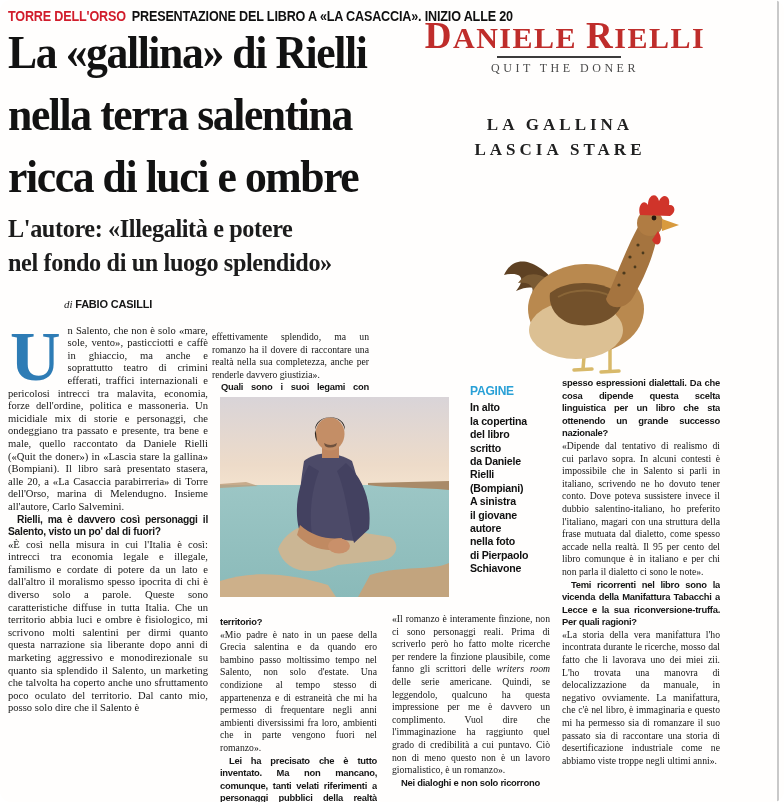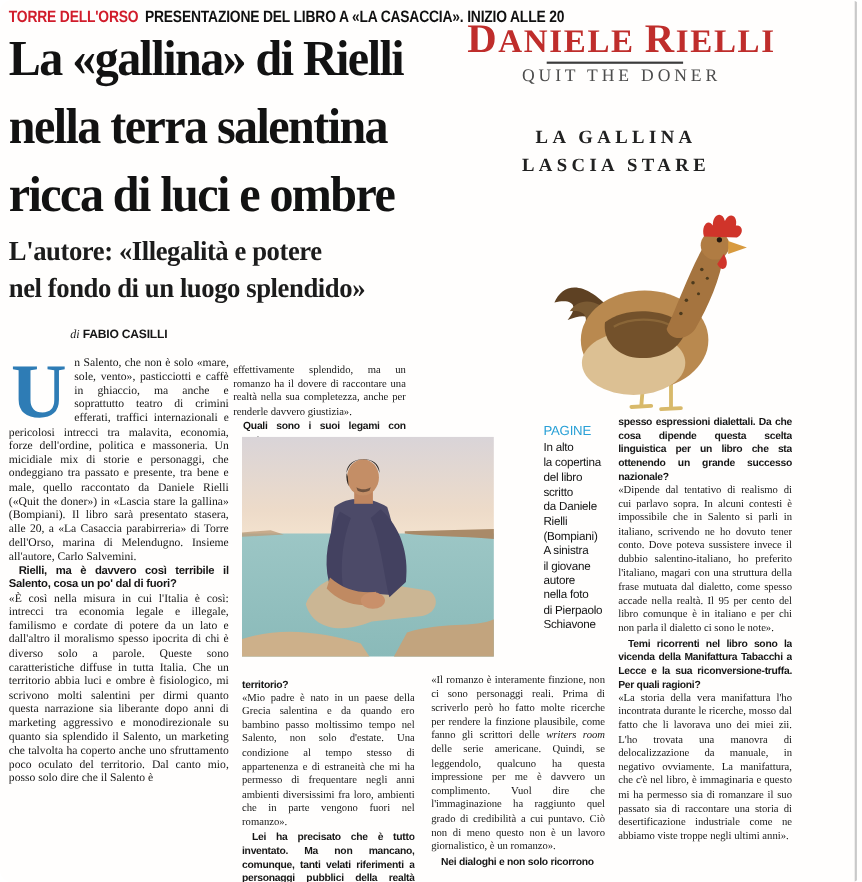--- a/index.html
+++ b/index.html
@@ -50,32 +50,32 @@
 
   .dropcap{float:left;font-weight:bold;color:var(--dropcap_blue);
            font-size:70px;line-height:57px;padding:3px 7px 0 2px;}
 
   
   .cover-author{position:absolute;left:420px;top:14px;width:290px;text-align:center;
                 color:var(--cover_red);font-size:30px;letter-spacing:1.5px;font-weight:bold;}
   .cover-author .big-init{font-size:37px;}
   .cover-rule{position:absolute;left:497px;top:56px;width:124px;height:2px;background:#3c3c3c;}
   .cover-imprint{position:absolute;left:420px;top:61px;width:290px;text-align:center;
-                 color:#4c4c4c;font-size:16px;letter-spacing:3.5px;}
+                 color:#4c4c4c;font-size:12px;letter-spacing:3.5px;}
   .cover-title{position:absolute;left:440px;top:112px;width:240px;text-align:center;
                color:#212121;font-size:17px;line-height:25px;letter-spacing:4px;font-weight:bold;}
   .chicken{position:absolute;left:498px;top:186px;width:192px;height:192px;}
 
   
   .photo{position:absolute;left:220px;top:397px;width:229px;height:200px;}
 
   
   .caption{position:absolute;left:470px;top:385px;width:90px;
-           font-family:"Liberation Sans",sans-serif;font-weight:normal;
-           font-size:10.6px;line-height:13.4px;letter-spacing:-0.2px;color:#101010;margin-left:24px;}
+           font-family:"Liberation Sans",sans-serif;font-weight:bold;
+           font-size:10.6px;line-height:13.4px;letter-spacing:-0.2px;color:#101010;}
   .cap-kicker{color:var(--caption_blue);font-size:12px;margin-bottom:3px;}
 
   .pagerule{position:absolute;left:777px;top:0;width:2px;height:802px;background:var(--rule_gray);}
 </style>
 </head>
 <body>
 
 <div id="page">
 
   <div class="kicker">
@@ -93,21 +93,21 @@
     <div>nel fondo di un luogo splendido»</div>
   </div>
 
   <div class="col" id="col1">
     <div class="byline">
       <span class="pre">di</span>
       <span class="nm">FABIO CASILLI</span>
     </div>
     <div>
         <p class="body"><span class="dropcap">U</span><span>n Salento, che non è solo «mare, sole, vento», pasticciotti e caffè in ghiaccio, ma anche e soprattutto teatro di crimini efferati, traffici internazionali e pericolosi intrecci tra malavita, economia, forze dell'ordine, politica e massoneria. Un micidiale mix di storie e personaggi, che ondeggiano tra passato e presente, tra bene e male, quello raccontato da Daniele Rielli («Quit the doner») in «Lascia stare la gallina» (Bompiani). Il libro sarà presentato stasera, alle 20, a «La Casaccia parabirreria» di Torre dell'Orso, marina di Melendugno. Insieme all'autore, Carlo Salvemini.</span></p>
-        <p class="question"><span>Rielli, ma è davvero così terribile il Salento, cosa un po' dal di fuori?</span></p>
+        <p class="question"><span>Rielli, ma è davvero così personaggi il Salento, visto un po' dal di fuori?</span></p>
         <p class="body"><span>«È così nella misura in cui l'Italia è così: intrecci tra economia legale e illegale, familismo e cordate di potere da un lato e dall'altro il moralismo spesso ipocrita di chi è diverso solo a parole. Queste sono caratteristiche diffuse in tutta Italia. Che un territorio abbia luci e ombre è fisiologico, mi scrivono molti salentini per dirmi quanto questa narrazione sia liberante dopo anni di marketing aggressivo e monodirezionale su quanto sia splendido il Salento, un marketing che talvolta ha coperto anche uno sfruttamento poco oculato del territorio. Dal canto mio, posso solo dire che il Salento è</span></p>
       </div>
   </div>
 
   <div class="col" id="col2top">
       <p class="body"><span>effettivamente splendido, ma un romanzo ha il dovere di raccontare una realtà nella sua completezza, anche per renderle davvero giustizia».</span></p>
       <p class="question"><span>Quali sono i suoi legami con questo</span></p>
     </div>
   <div class="col" id="col2bot">
       <p class="question noindent"><span>territorio?</span></p>

